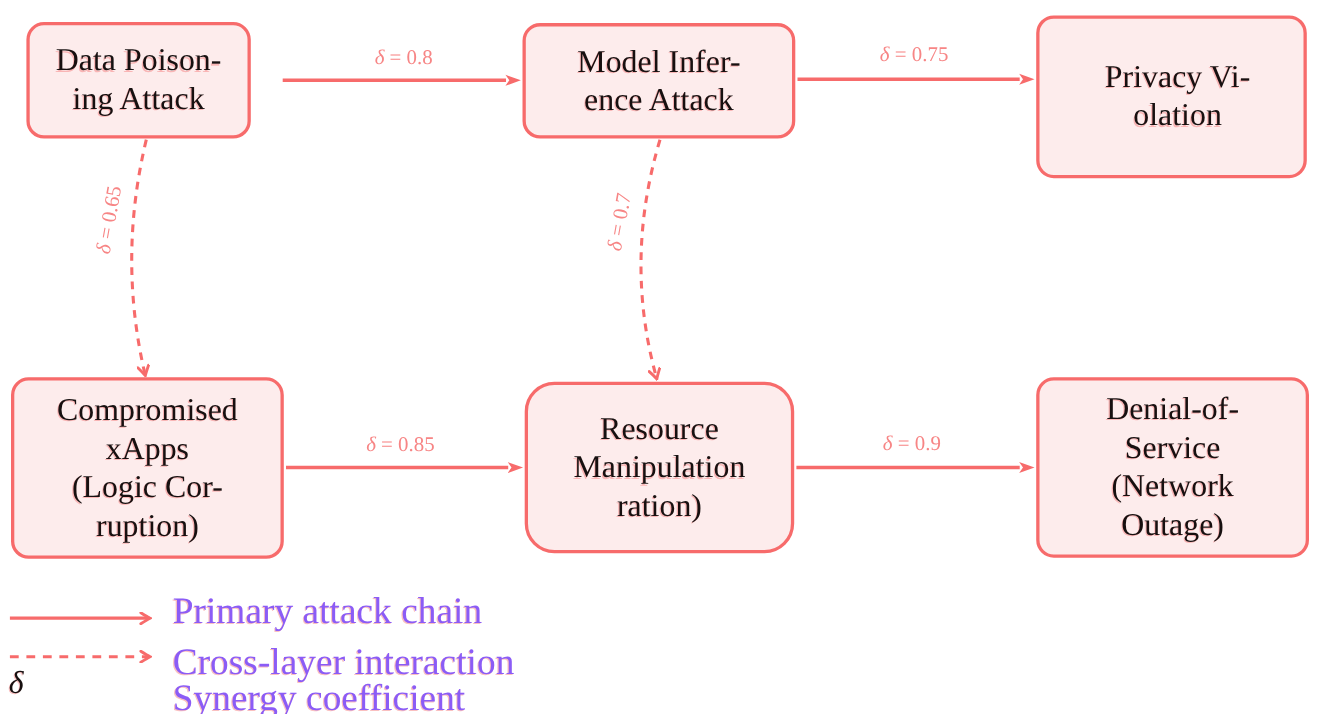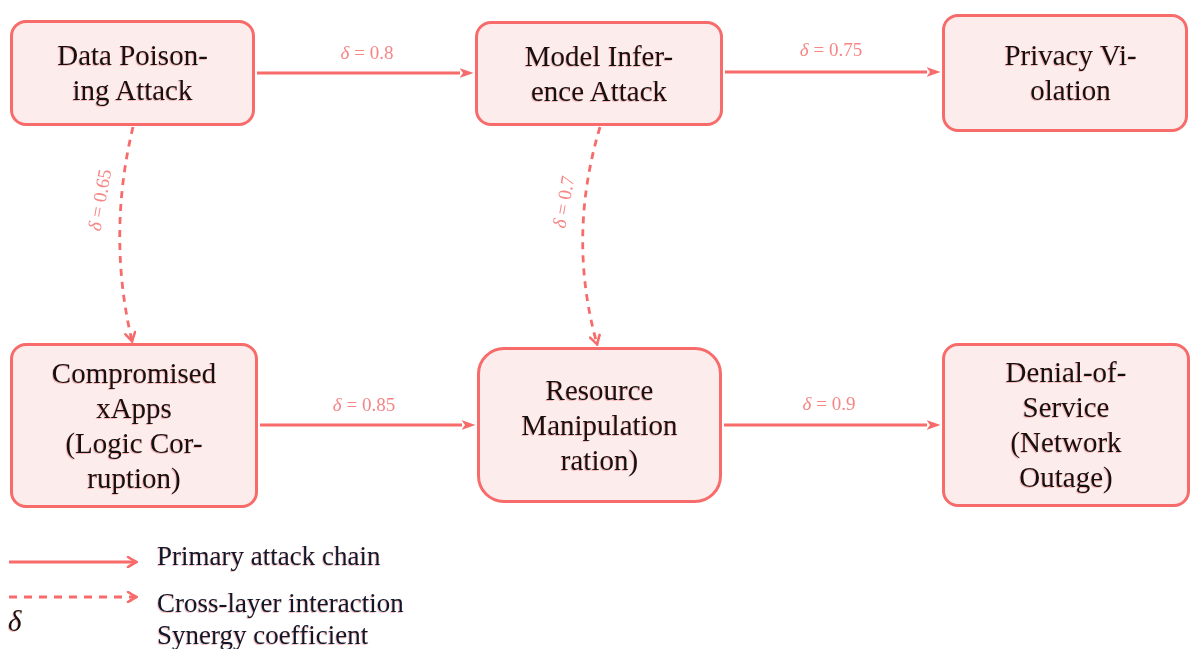--- a/index.html
+++ b/index.html
@@ -38,22 +38,22 @@
     color:#f78585;
     font-size:19px;
     transform:translate(-50%,-50%);
   }
   .elabel::first-letter{font-style:italic;}
   .elabel.rot{transform:translate(-50%,-50%) rotate(-80deg);}
   .legend-label{
     position:absolute;
     z-index:3;
     white-space:nowrap;
-    color:#0f172a;
-    font-size:27px;
+    color:#8b5cf6;
+    font-size:34px;
     line-height:32px;
     text-shadow:-1px 1px 0 rgba(244,116,116,.45);
   }
   .legend-delta{
     position:absolute;
     z-index:3;
     font-style:italic;
     font-size:29px;
     color:#171010;
     text-shadow:-1px 1px 0 rgba(244,116,116,.45);
@@ -79,31 +79,31 @@
     <line x1="260" y1="425" x2="462" y2="425" stroke="#f76b6b" stroke-width="3.2" marker-end="url(#stealth)"></line>
     <line x1="724" y1="425" x2="927" y2="425" stroke="#f76b6b" stroke-width="3.2" marker-end="url(#stealth)"></line>
 
     <path d="M133,127 Q107,235 132,341" fill="none" stroke="#f76b6b" stroke-width="2.8" stroke-dasharray="7 6" marker-end="url(#barb)"></path>
     <path d="M600,127 Q567,237 597,344" fill="none" stroke="#f76b6b" stroke-width="2.8" stroke-dasharray="7 6" marker-end="url(#barb)"></path>
 
     <line x1="9" y1="562" x2="136" y2="562" stroke="#f76b6b" stroke-width="3" marker-end="url(#barb)"></line>
     <line x1="9" y1="597" x2="136" y2="597" stroke="#f76b6b" stroke-width="2.8" stroke-dasharray="8 7" marker-end="url(#barb)"></line>
   </svg>
 
-  <div class="node" style="left:10px;top:20px;width:245px;height:106px;">
+  <div class="node" style="left:24px;top:20px;width:204px;height:106px;">
     <div>Data Poison-</div>
     <div>ing Attack</div>
   </div>
 
   <div class="node" style="left:475px;top:21px;width:248px;height:105px;">
     <div>Model Infer-</div>
     <div>ence Attack</div>
   </div>
 
-  <div class="node" style="left:942px;top:14px;width:246px;height:118px;padding-left:15px;">
+  <div class="node" style="left:942px;top:14px;width:246px;height:148px;padding-left:15px;">
     <div>Privacy Vi-</div>
     <div>olation</div>
   </div>
 
   <div class="node" style="left:10px;top:343px;width:248px;height:165px;">
     <div>Compromised</div>
     <div>xApps</div>
     <div>(Logic Cor-</div>
     <div>ruption)</div>
   </div>

